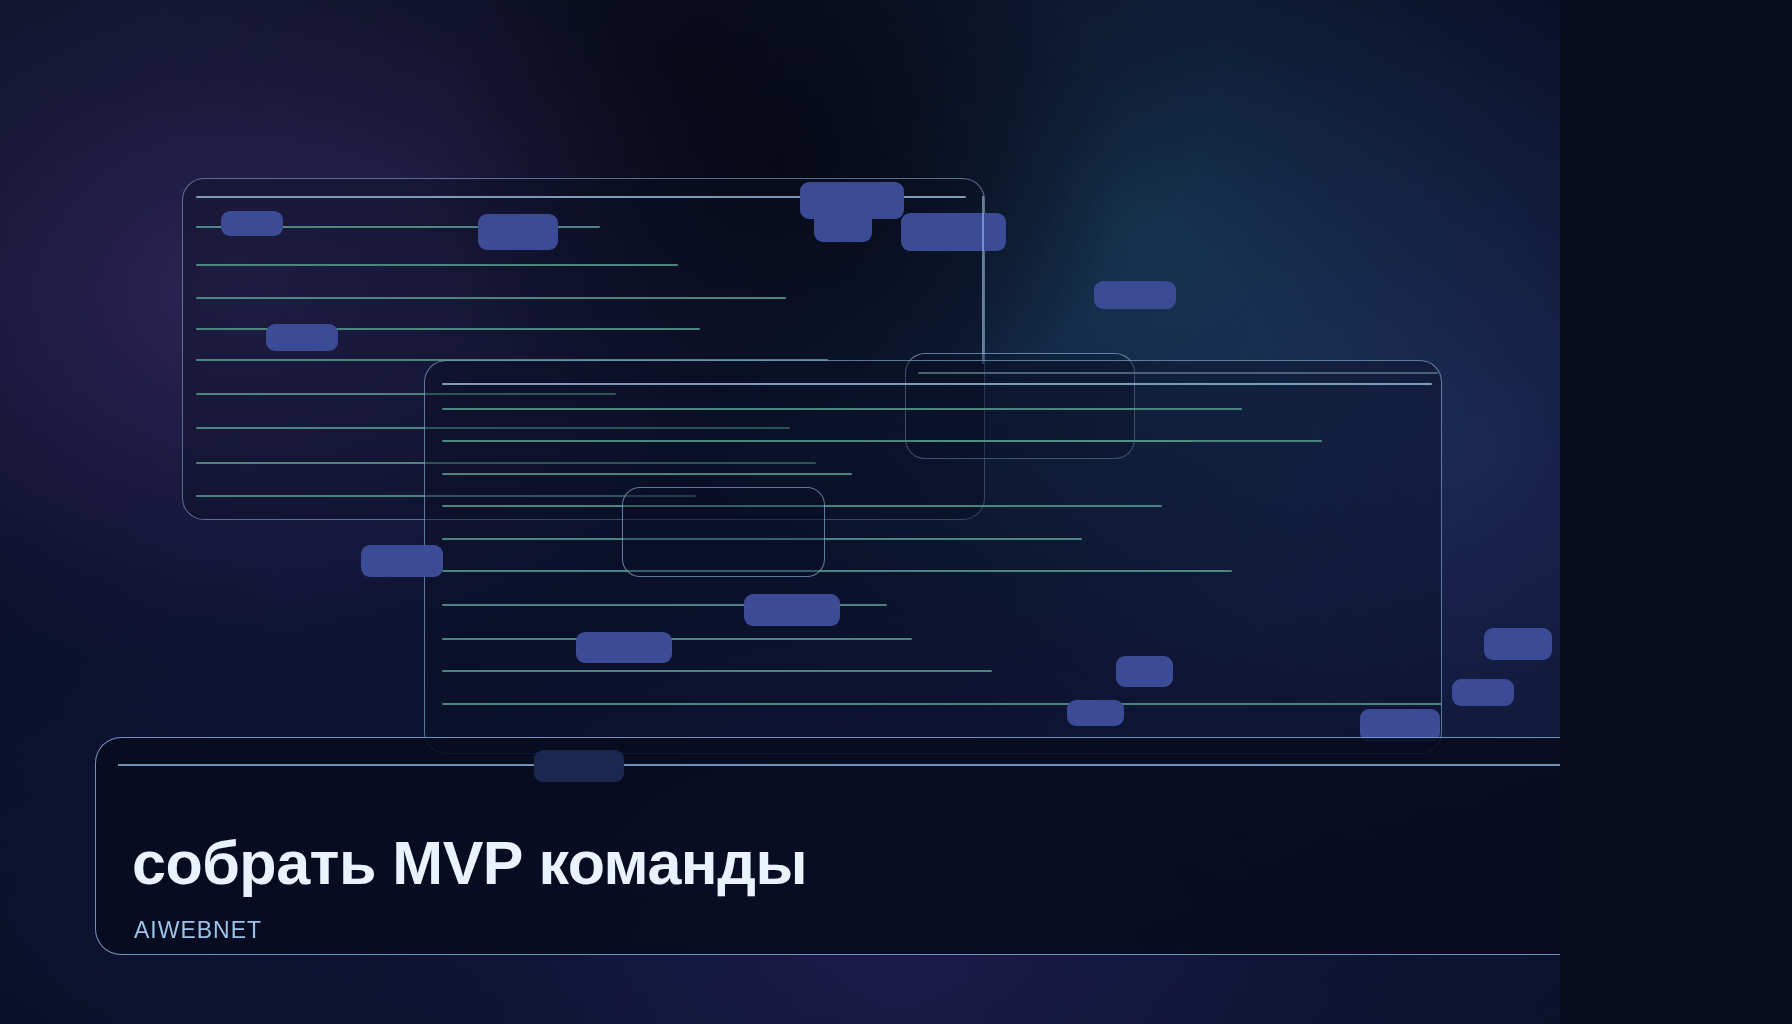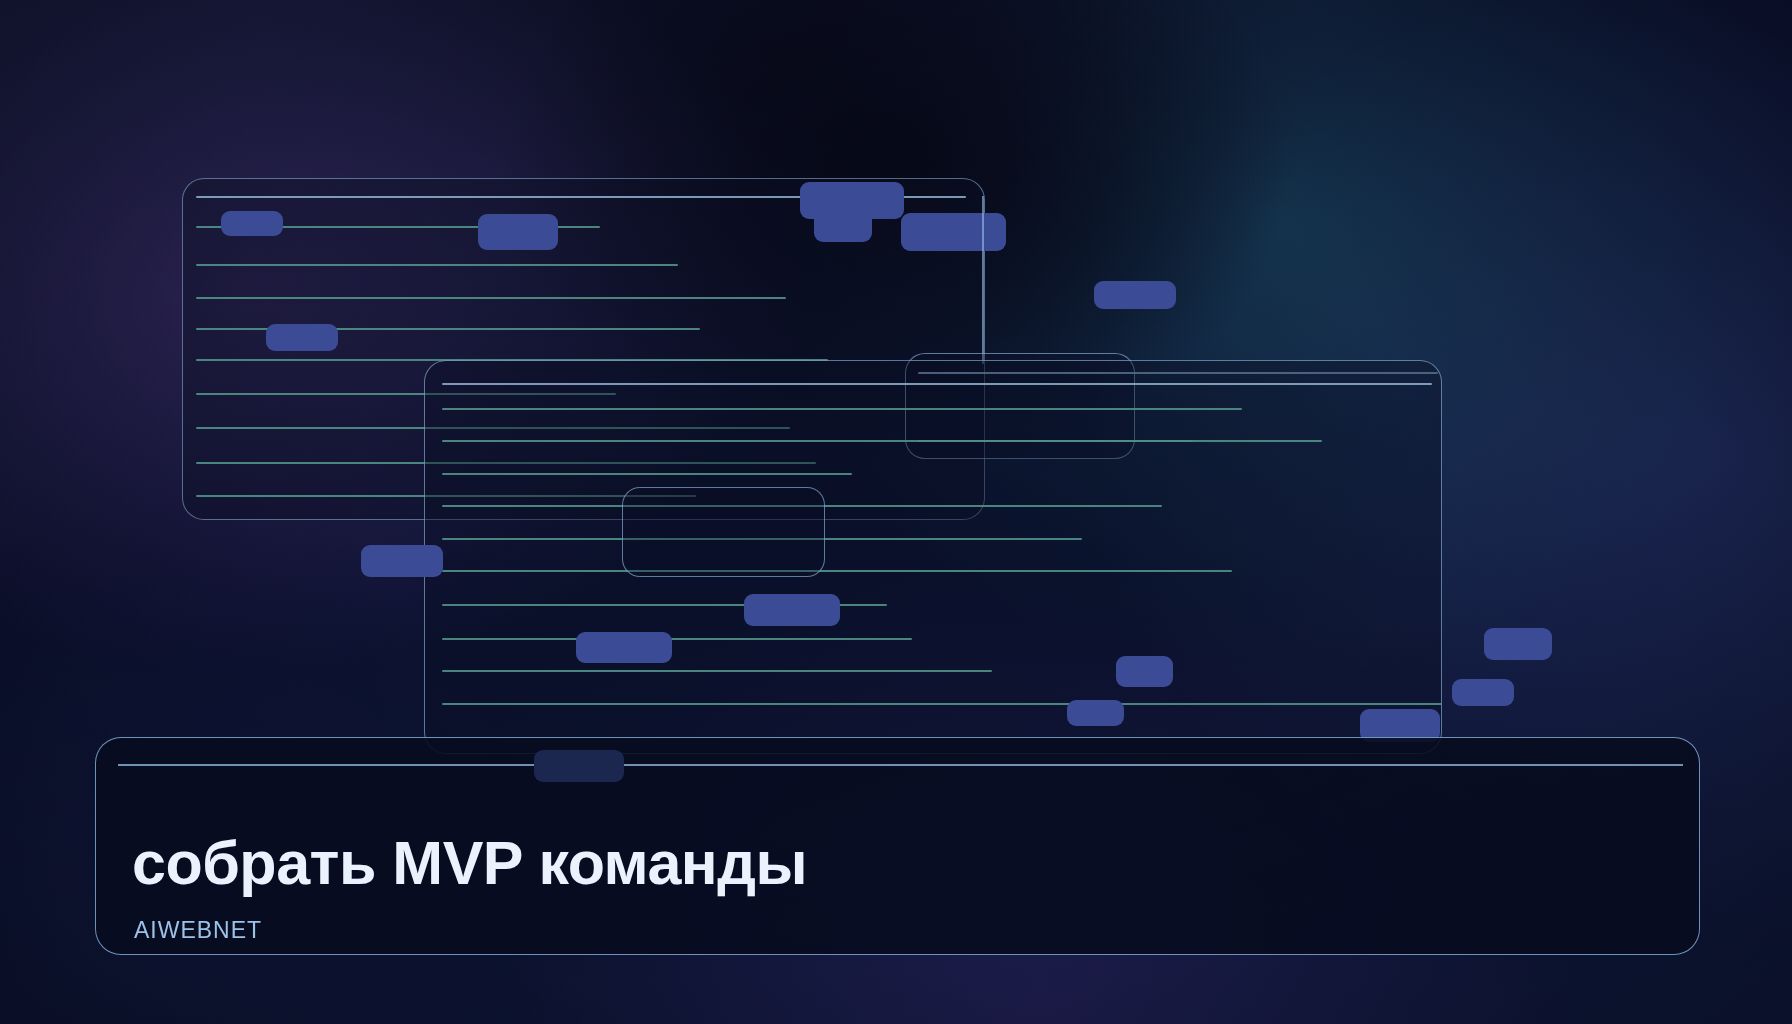--- a/index.html
+++ b/index.html
@@ -2,21 +2,21 @@
 <html><head>
 <meta charset="utf-8">
 <style>
   html, body {
     margin: 0;
     padding: 0;
     background: #070b1c;
   }
   #stage {
     position: relative;
-    width: 1792px;
+    width: 1560px;
     height: 1024px;
     overflow: hidden;
     background: #0a0f26;
     font-family: "Liberation Sans", sans-serif;
     text-decoration: underline;
   }
 
   
   .bg-base {
     position: absolute;

